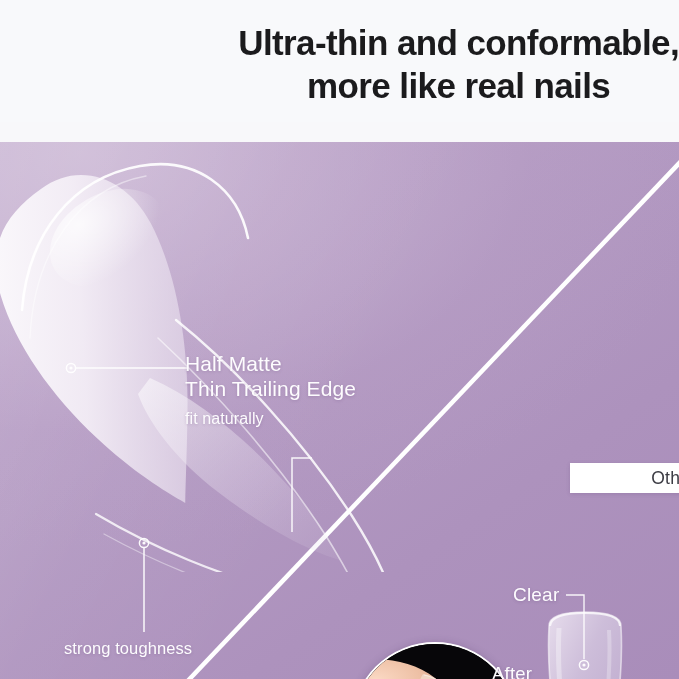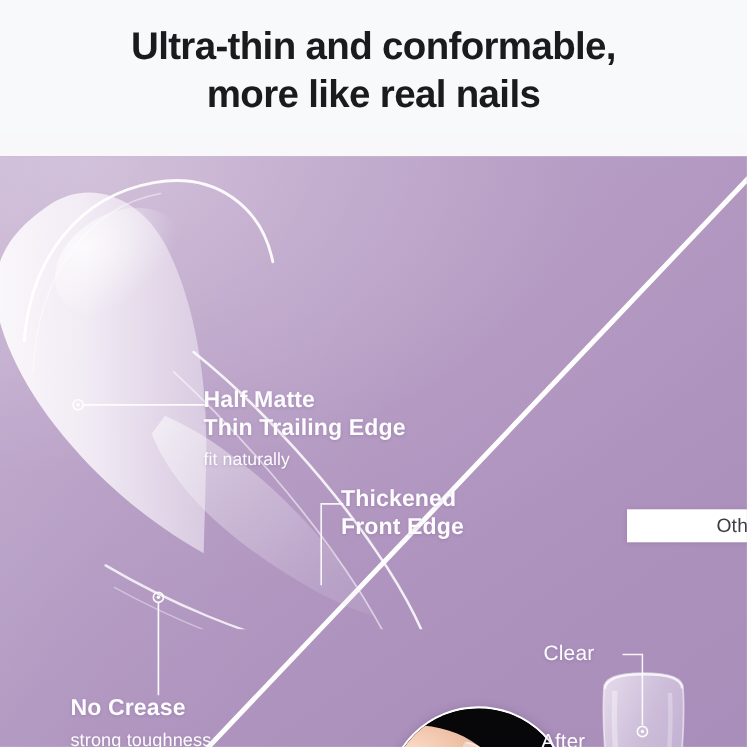--- a/index.html
+++ b/index.html
@@ -8,21 +8,21 @@
     background:#f8f8fa;
     font-family:"Liberation Sans", sans-serif;
     overflow:hidden;
   }
   #root{position:relative;width:679px;height:679px;overflow:hidden;background:#f8f8fa;}
 
   
   .header{
     position:absolute;left:0;top:0;width:679px;height:122px;
     background:#f8f9fb;
-    display:flex;flex-direction:column;align-items:center;justify-content:center;
+    display:flex;flex-direction:column;align-items:flex-end;justify-content:center;
     box-sizing:border-box;padding-top:8px;
   }
   .headline{
     color:#1b1b1d;
     font-size:35px;
     font-weight:700;
     letter-spacing:-0.6px;
     line-height:1.22;
     text-align:center;
     margin:0;
@@ -47,21 +47,21 @@
   .diagonal{
     position:absolute;left:0;top:0;width:679px;height:537px;pointer-events:none;
   }
 
   
   .nail-art{position:absolute;left:0;top:0;width:420px;height:430px;pointer-events:none;}
 
   
   .anno{position:absolute;color:#fdfcfe;}
   .anno .title{
-    font-size:21px;line-height:1.18;font-weight:700;
+    font-size:21px;line-height:1.18;font-weight:400;
     letter-spacing:0.1px;white-space:pre-line;
     text-shadow:0 1px 3px rgba(90,60,110,0.22);
   }
   .anno .sub{
     font-size:16px;line-height:1.2;font-weight:400;margin-top:7px;
     letter-spacing:0.1px;
     text-shadow:0 1px 3px rgba(90,60,110,0.22);
   }
 
   #anno-half{left:185px;top:210px;}
@@ -96,21 +96,21 @@
 
   
   .abs-nail{position:absolute;left:527px;top:468px;width:116px;height:200px;pointer-events:none;}
 
   
   .rlabel{
     position:absolute;color:#fdfcfe;font-size:19px;letter-spacing:0.2px;
     line-height:1.18;white-space:pre-line;
     text-shadow:0 1px 3px rgba(90,60,110,0.25);
   }
-  #lbl-clear{left:494px;top:442px;text-align:center;}
+  #lbl-clear{left:513px;top:442px;text-align:center;}
   #lbl-afterbend{left:492px;top:521px;font-size:18.5px;}
 </style>
 </head>
 <body>
 
 <div id="root">
 
   <div class="header">
     <h1 class="headline">Ultra-thin and conformable,
 more like real nails</h1>
@@ -183,26 +183,23 @@
       <circle cx="13" cy="11" r="1.6" fill="#ffffff" opacity="0.95"></circle>
     </svg>
 
     <div class="anno" id="anno-half">
       <div class="title">Half Matte
 Thin Trailing Edge</div>
       <div class="sub">fit naturally</div>
     </div>
 
     <div class="anno" id="anno-thick">
-      <div class="title">Thickened
-Front Edge</div>
     </div>
 
     <div class="anno" id="anno-crease">
-      <div class="title">No Crease</div>
       <div class="sub">strong toughness</div>
     </div>
 
     <div class="photo-circle">
       <svg class="photo-inner" viewBox="0 0 164 164">
         <defs>
           <radialGradient id="skinTop" cx="0.38" cy="0.35" r="0.75">
             <stop offset="0%" stop-color="#fbd9c4"></stop>
             <stop offset="55%" stop-color="#edbfa4"></stop>
             <stop offset="100%" stop-color="#c9977c"></stop>

